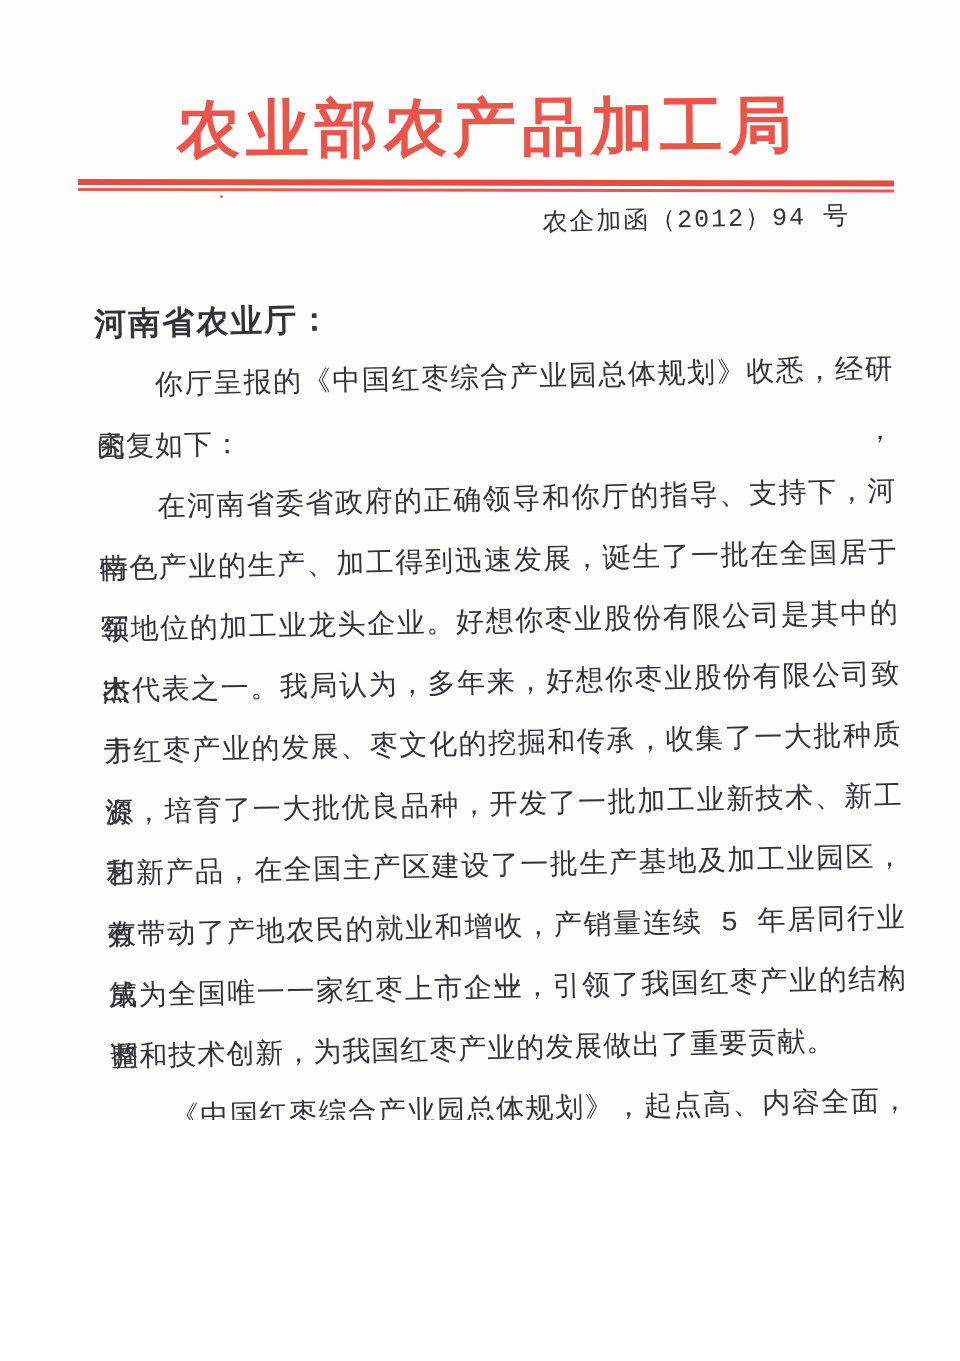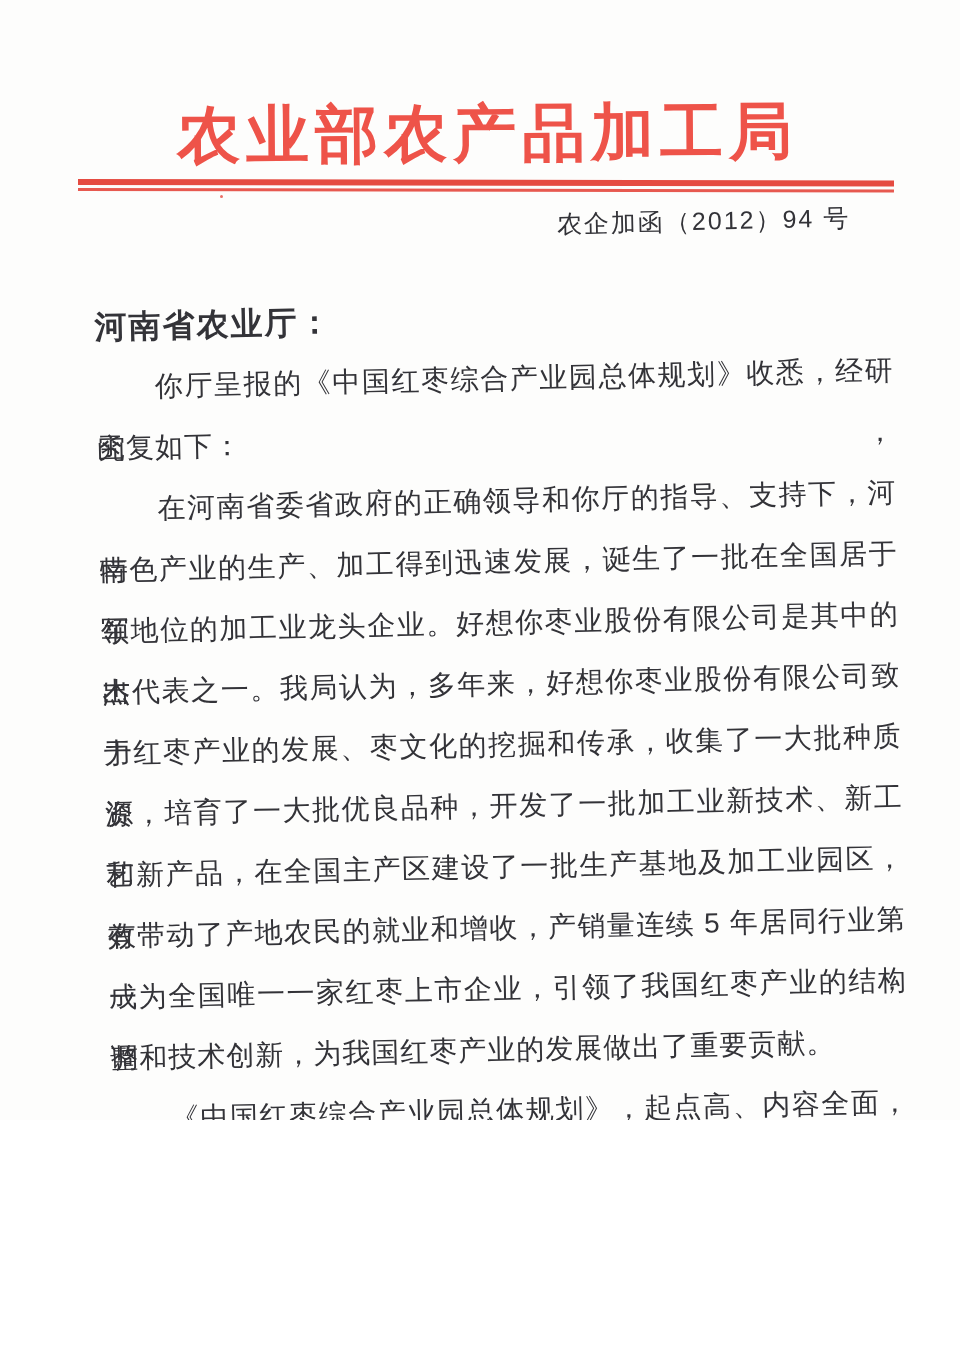--- a/index.html
+++ b/index.html
@@ -2,21 +2,21 @@
 <html lang="zh" style="--header_red: #ee5349; --rule_red: #e54b41; --ink: #333338; --paper: #fdfdfc;"><head>
 <meta charset="utf-8">
 <style>
   html, body { margin: 0; padding: 0; background: #ffffff; }
   .page {
     position: relative;
     width: 960px;
     height: 1120px;
     background: var(--paper, #fdfdfc);
     overflow: hidden;
-    font-family: Liberation Sans, sans-serif;
+    font-family: Liberation Mono, monospace;
   }
 
   
   .title {
     position: absolute;
     left: 80px;
     top: 96px;
     width: 815px;
     text-align: center;
     font-size: 63px;

